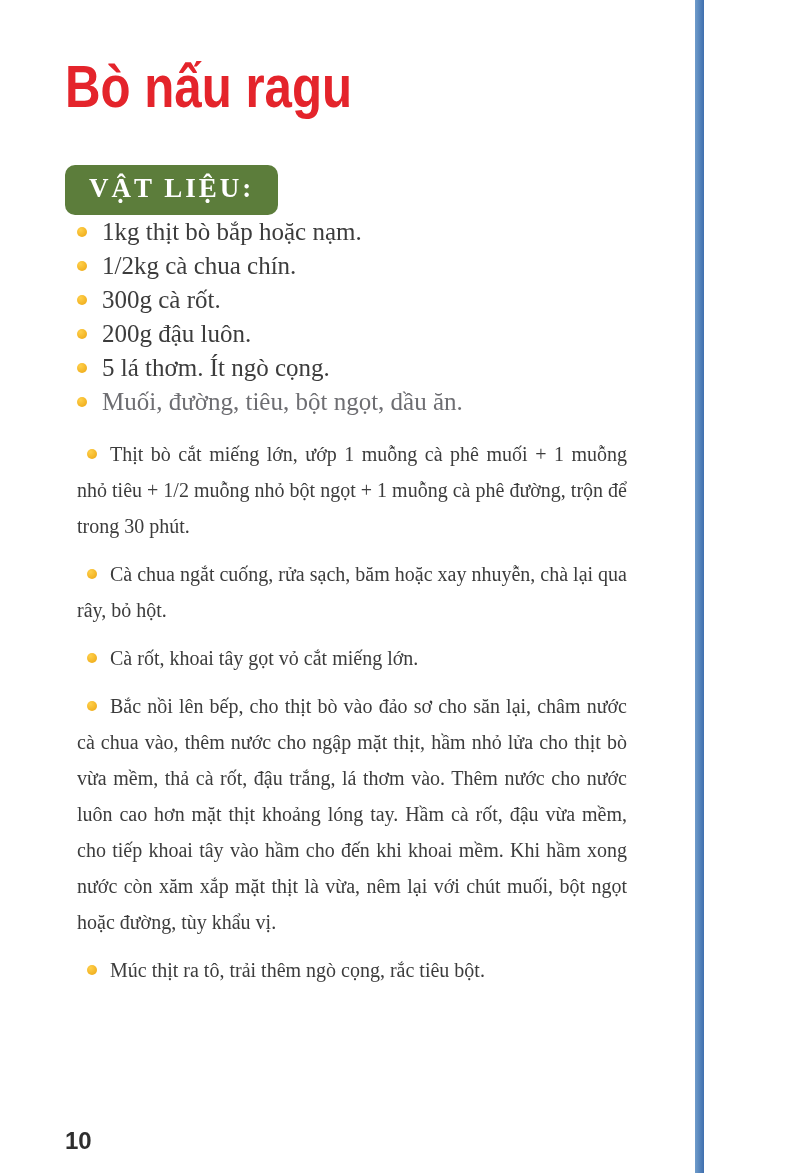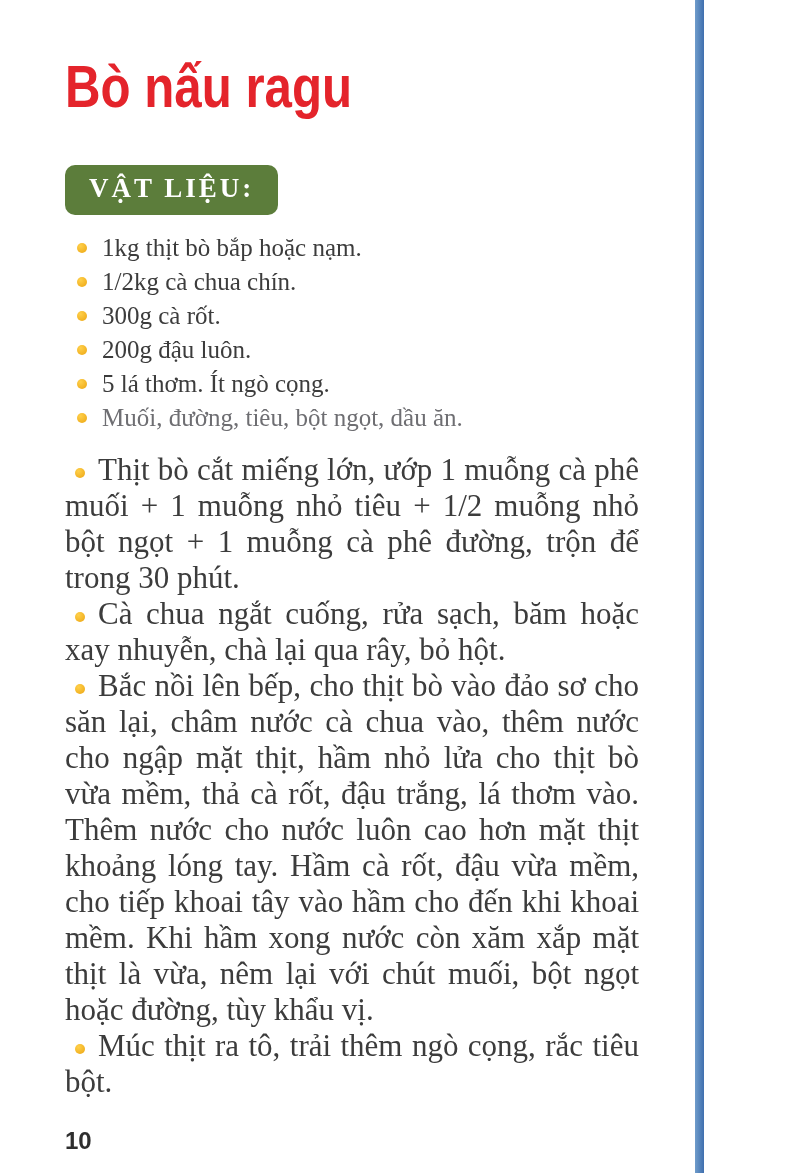--- a/index.html
+++ b/index.html
@@ -49,21 +49,21 @@
     font-weight: 700;
     font-size: 27px;
     letter-spacing: 3px;
     padding: 8px 24px 11px 24px;
     border-radius: 10px;
   }
   .badge-1 { margin-top: 44px; }
   .badge-2 { margin-top: 52px; }
   .ingredients {
     list-style: none;
-    margin: 20px 0 0 0;
+    margin: 4px 0 0 0;
     padding: 0 0 0 12px;
   }
   .ingredients li {
     display: flex;
     align-items: center;
     font-size: 25px;
     color: #3c3c3c;
     margin-bottom: 9px;
     line-height: 25px;
   }
@@ -75,22 +75,22 @@
     width: 10px;
     height: 10px;
     border-radius: 50%;
     background: radial-gradient(circle at 35% 30%, #ffd04a, #eca512);
     margin-right: 15px;
   }
   .steps {
     margin-top: 22px;
   }
   .steps p {
-    margin: 0;
-    font-size: 31px;
+    margin: 12px;
+    font-size: 20px;
     line-height: 36px;
     text-align: justify;
     color: #3c3c3c;
   }
   .dot-inline {
     display: inline-block;
     width: 10px;
     height: 10px;
     border-radius: 50%;
     background: radial-gradient(circle at 35% 30%, #ffd04a, #eca512);
@@ -144,20 +144,21 @@
       <li>
         <span class="dot"></span>
         <span class="ing-text">Muối, đường, tiêu, bột ngọt, dầu ăn.</span>
       </li>
     </ul>
 
 
     <div class="steps">
       <p><span class="dot-inline"></span><span>Thịt bò cắt miếng lớn, ướp 1 muỗng cà phê muối + 1 muỗng nhỏ tiêu + 1/2 muỗng nhỏ bột ngọt + 1 muỗng cà phê đường, trộn để trong 30 phút.</span></p>
       <p><span class="dot-inline"></span><span>Cà chua ngắt cuống, rửa sạch, băm hoặc xay nhuyễn, chà lại qua rây, bỏ hột.</span></p>
+      <p><span class="dot-inline"></span><span>Cà rốt, khoai tây gọt vỏ cắt miếng lớn.</span></p>
       <p><span class="dot-inline"></span><span>Bắc nồi lên bếp, cho thịt bò vào đảo sơ cho săn lại, châm nước cà chua vào, thêm nước cho ngập mặt thịt, hầm nhỏ lửa cho thịt bò vừa mềm, thả cà rốt, đậu trắng, lá thơm vào. Thêm nước cho nước luôn cao hơn mặt thịt khoảng lóng tay. Hầm cà rốt, đậu vừa mềm, cho tiếp khoai tây vào hầm cho đến khi khoai mềm. Khi hầm xong nước còn xăm xắp mặt thịt là vừa, nêm lại với chút muối, bột ngọt hoặc đường, tùy khẩu vị.</span></p>
       <p><span class="dot-inline"></span><span>Múc thịt ra tô, trải thêm ngò cọng, rắc tiêu bột.</span></p>
     </div>
 
   </div>
 
   <div class="page-number">10</div>
 </div>
 
 </body></html>

